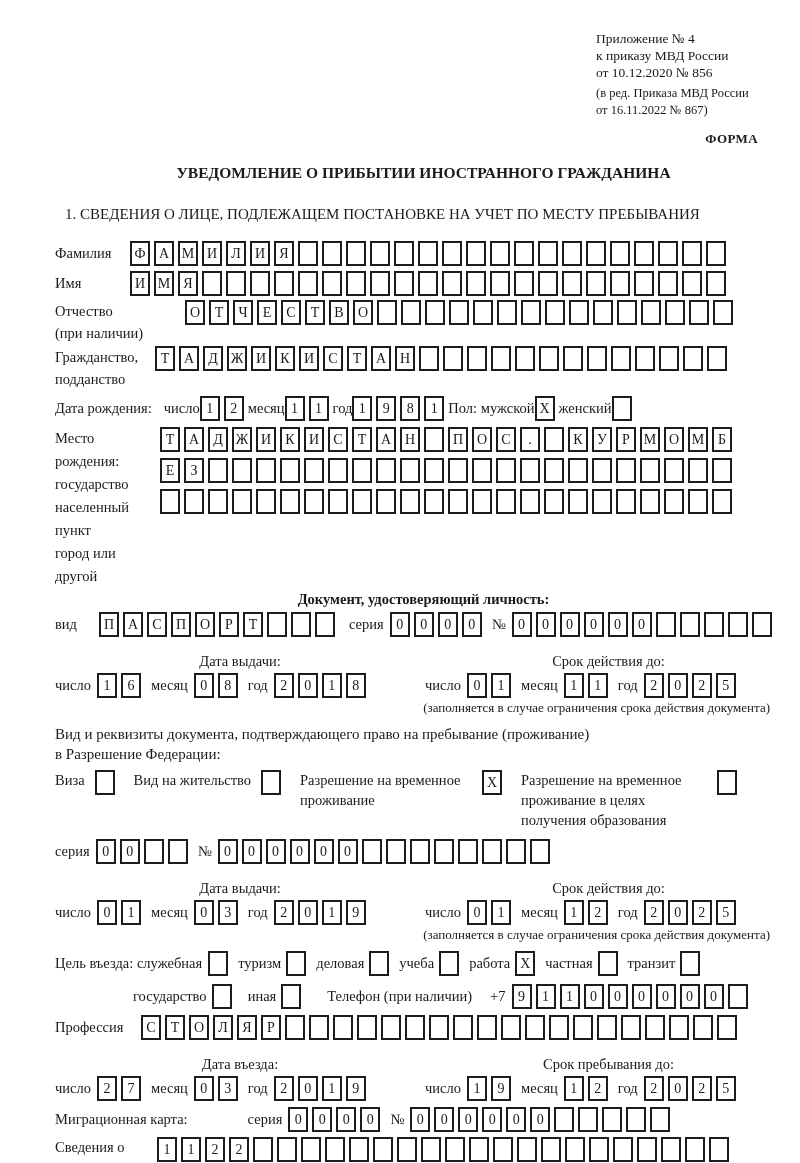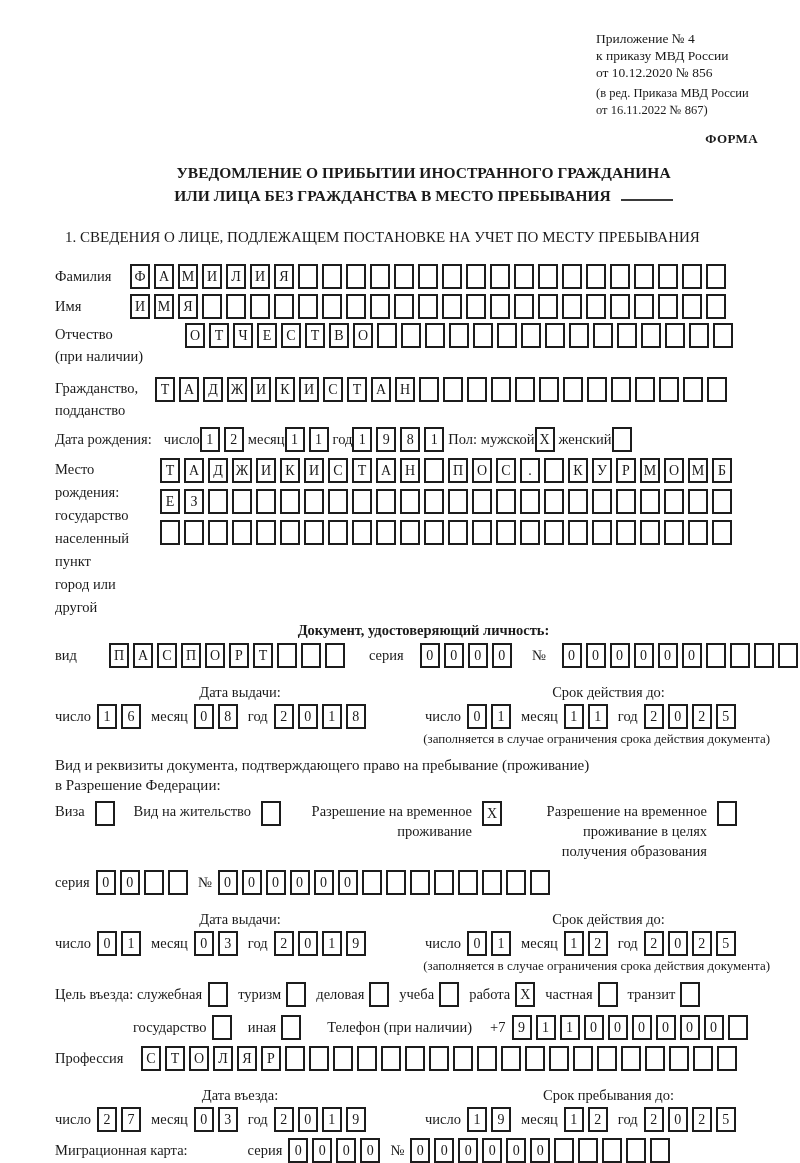--- a/index.html
+++ b/index.html
@@ -24,21 +24,21 @@
   .doc-header{font-weight:bold;text-align:center;font-size:14.5px;margin-top:3px;}
   .date-pair{display:flex;margin-top:16px;}
   .dp-left{width:370px;flex:0 0 auto;}
   .dp-right{flex:1;}
   .dp-title{text-align:center;font-size:14.5px;height:18px;}
   .dp-fields{display:flex;align-items:center;column-gap:6px;font-size:14.5px;margin-top:2px;}
   .note-right{text-align:right;font-size:13px;margin-top:2px;padding-right:22px;}
   .para{font-size:15px;margin-top:8px;line-height:20px;}
   .opts{display:flex;align-items:flex-start;margin-top:6px;column-gap:15px;}
   .opt{display:flex;align-items:flex-start;column-gap:10px;font-size:14.5px;line-height:20px;}
-  .opt .optlabel{text-align:right;}
+  .opt .optlabel{text-align:left;}
   .optw172{width:172px;}
   .optw186{width:186px;}
   .purposes{display:flex;align-items:center;column-gap:6px;margin-top:8px;font-size:14.5px;flex-wrap:nowrap;}
   .pur{display:flex;align-items:center;column-gap:5px;flex:0 0 auto;}
   .indent78{margin-left:78px;}
 </style>
 </head>
 <body>
 
 <div class="page">
@@ -49,21 +49,20 @@
     <div>от 10.12.2020 № 856</div>
     <div class="gap"></div>
     <div class="small">(в ред. Приказа МВД России</div>
     <div class="small">от 16.11.2022 № 867)</div>
   </div>
 
   <div class="forma">ФОРМА</div>
 
   <div class="title">
     <div>УВЕДОМЛЕНИЕ О ПРИБЫТИИ ИНОСТРАННОГО ГРАЖДАНИНА</div>
-    <div><span>ИЛИ ЛИЦА БЕЗ ГРАЖДАНСТВА В МЕСТО ПРЕБЫВАНИЯ</span><span class="blank"></span></div>
   </div>
 
   <div class="section">1. СВЕДЕНИЯ О ЛИЦЕ, ПОДЛЕЖАЩЕМ ПОСТАНОВКЕ НА УЧЕТ ПО МЕСТУ ПРЕБЫВАНИЯ</div>
 
   <div class="frow" style="margin-top:18px">
     <div class="flabel w75">Фамилия</div>
     <div class="cells">
         <span class="cell">Ф</span>
         <span class="cell">А</span>
         <span class="cell">М</span>
@@ -148,21 +147,21 @@
         <span class="cell"></span>
         <span class="cell"></span>
         <span class="cell"></span>
         <span class="cell"></span>
         <span class="cell"></span>
         <span class="cell"></span>
         <span class="cell"></span>
       </div>
   </div>
 
-  <div class="frow top" style="margin-top:10px">
+  <div class="frow top" style="margin-top:2px">
     <div class="lblcol w100">
       <div>Гражданство,</div>
       <div>подданство</div>
     </div>
     <div class="cells">
         <span class="cell">Т</span>
         <span class="cell">А</span>
         <span class="cell">Д</span>
         <span class="cell">Ж</span>
         <span class="cell">И</span>
@@ -302,21 +301,21 @@
           <span class="cell"></span>
           <span class="cell"></span>
           <span class="cell"></span>
           <span class="cell"></span>
         </div>
     </div>
   </div>
 
   <div class="doc-header">Документ, удостоверяющий личность:</div>
 
-  <div class="frow" style="margin-top:4px;column-gap:16px">
+  <div class="frow" style="margin-top:4px;column-gap:6px">
     <span class="flabel w38">вид</span>
     <span class="cells">
         <span class="cell">П</span>
         <span class="cell">А</span>
         <span class="cell">С</span>
         <span class="cell">П</span>
         <span class="cell">О</span>
         <span class="cell">Р</span>
         <span class="cell">Т</span>
         <span class="cell"></span>

